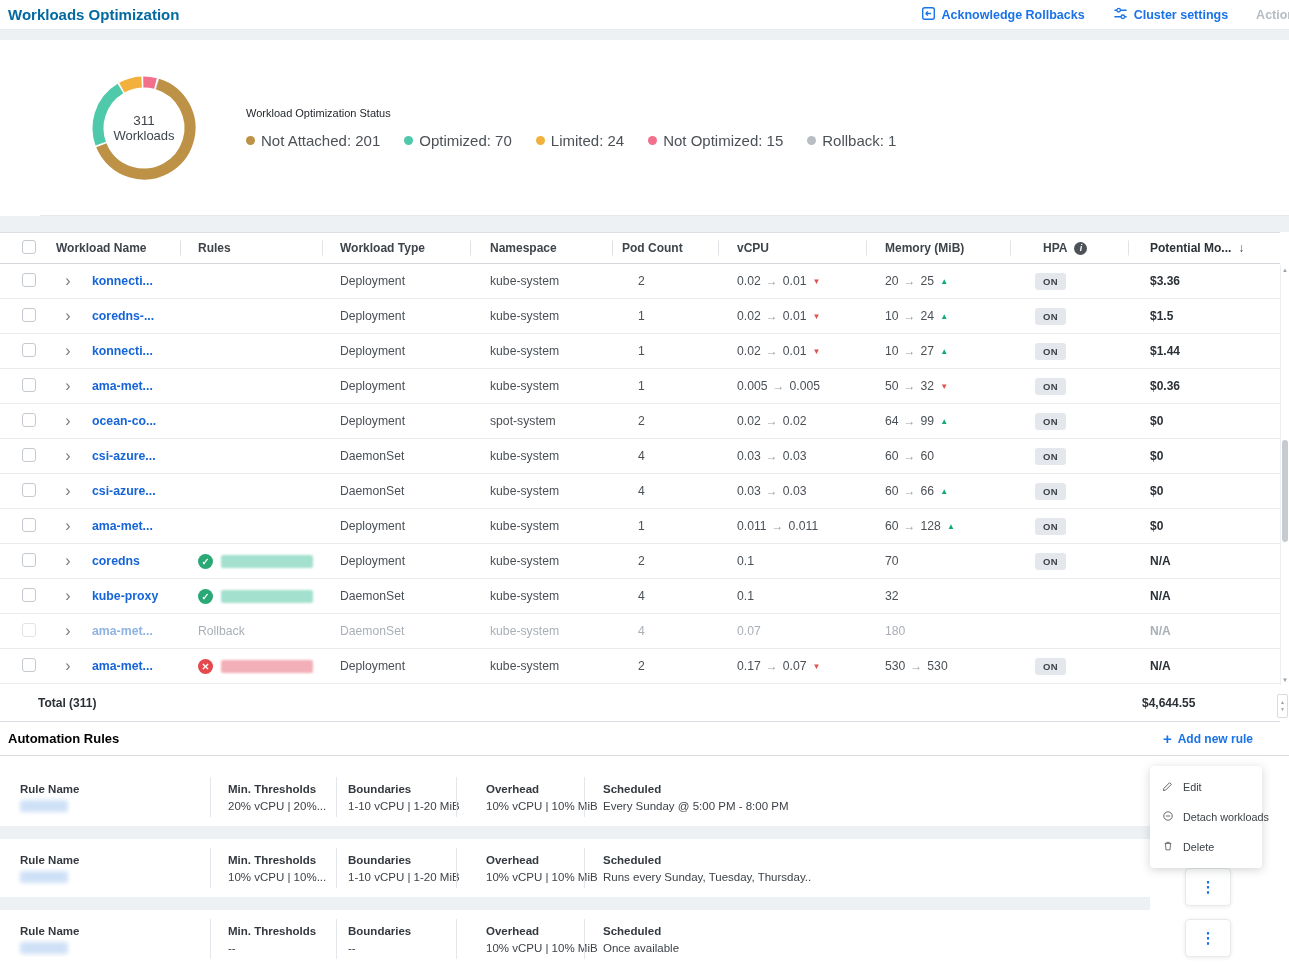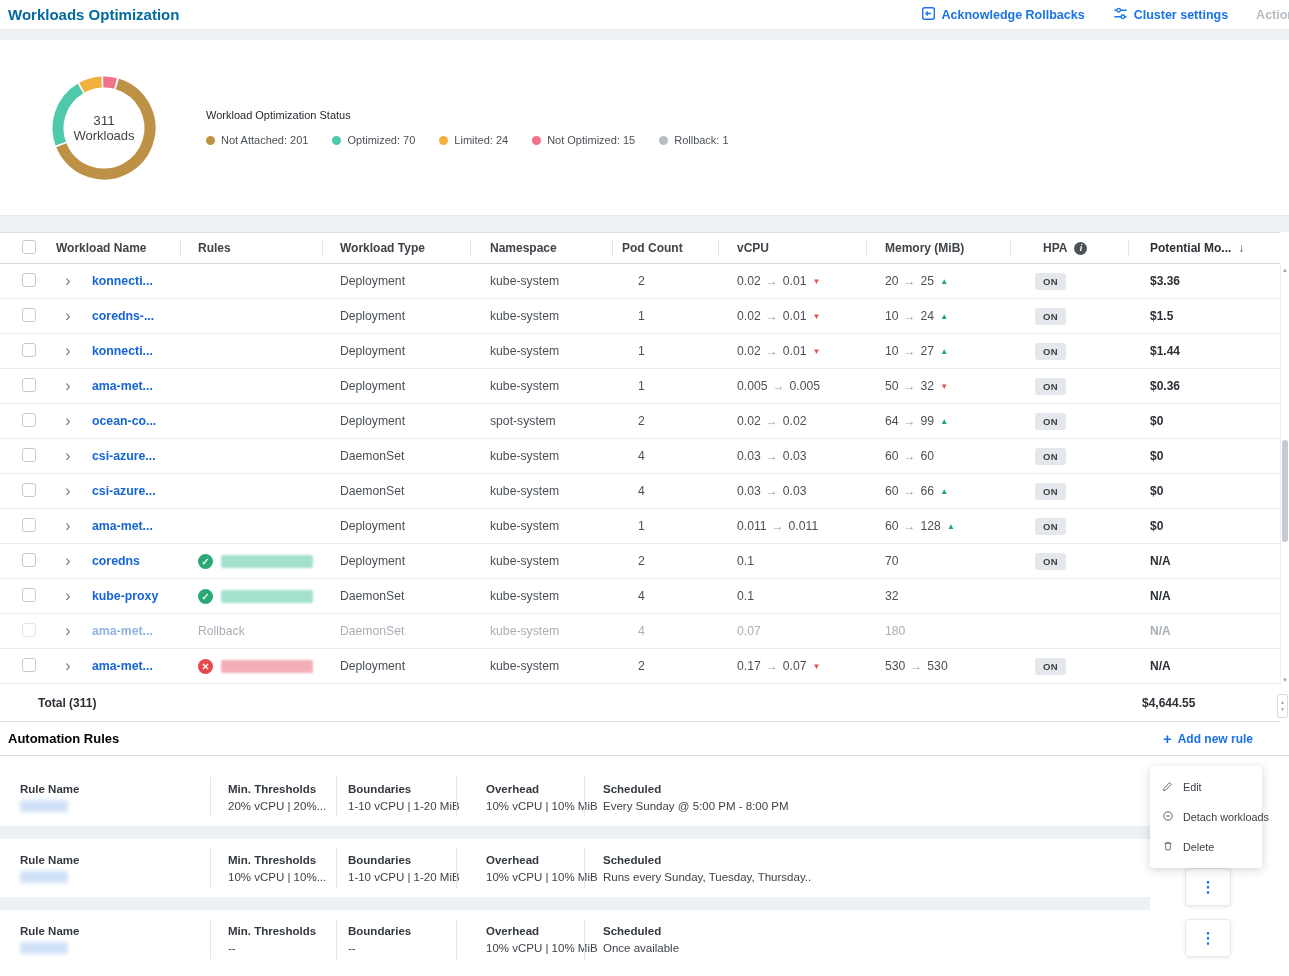--- a/index.html
+++ b/index.html
@@ -13,30 +13,30 @@
   .top-actions { display:flex; align-items:center; gap:28px; margin-right:-14px; white-space:nowrap; }
   .top-link { display:flex; align-items:center; gap:6px; color:#1a73e8; font-size:12.5px; font-weight:600; cursor:pointer; }
   .top-link.disabled { color:#b6bcc2; cursor:default; }
 
   .strip { background:#eef1f3; }
   .s1 { height:10px; }
   .s2 { height:16px; }
 
   
   .summary { height:176px; background:#fff; display:flex; align-items:center;
-    padding-left:46px; border-bottom:1px solid #e6e9ec; }
+    padding-left:46px; border-bottom:1px solid #e6e9ec;margin-left:40px; }
   .donut-wrap { position:relative; width:116px; height:116px; }
   .donut-center { position:absolute; inset:0; display:flex; flex-direction:column;
     align-items:center; justify-content:center; }
   .dc-val { font-size:13.5px; color:#3f454b; }
   .dc-lab { font-size:13px; color:#3f454b; }
   .legend-block { margin-left:44px; }
   .legend-title { font-size:11px; font-weight:400; color:#24292e; margin-bottom:13px; }
   .legend { display:flex; align-items:center; gap:24px; }
-  .legend-item { display:flex; align-items:center; gap:6px; font-size:11px; color:#4b5157; }
+  .legend-item { display:flex; align-items:center; gap:6px; font-size:15px; color:#4b5157; }
   .legend-item .dot { width:9px; height:9px; border-radius:50%; flex:0 0 auto; }
 
   
   .table-section { position:relative; width:1289px; background:#fff; }
   .grid-cols { display:grid; grid-template-columns:56px 124px 142px 148px 142px 106px 148px 144px 118px 1fr;
     align-items:center; width:1280px; }
   .thead { height:32px; border-top:1px solid #dcdfe3; border-bottom:1px solid #d5d9dd; }
   .hc { position:relative; font-size:12px; font-weight:700; color:#3e444a; padding-left:18px;
     display:flex; align-items:center; gap:7px; white-space:nowrap; }
   .tick::before { content:""; position:absolute; left:0; top:50%; transform:translateY(-50%);

